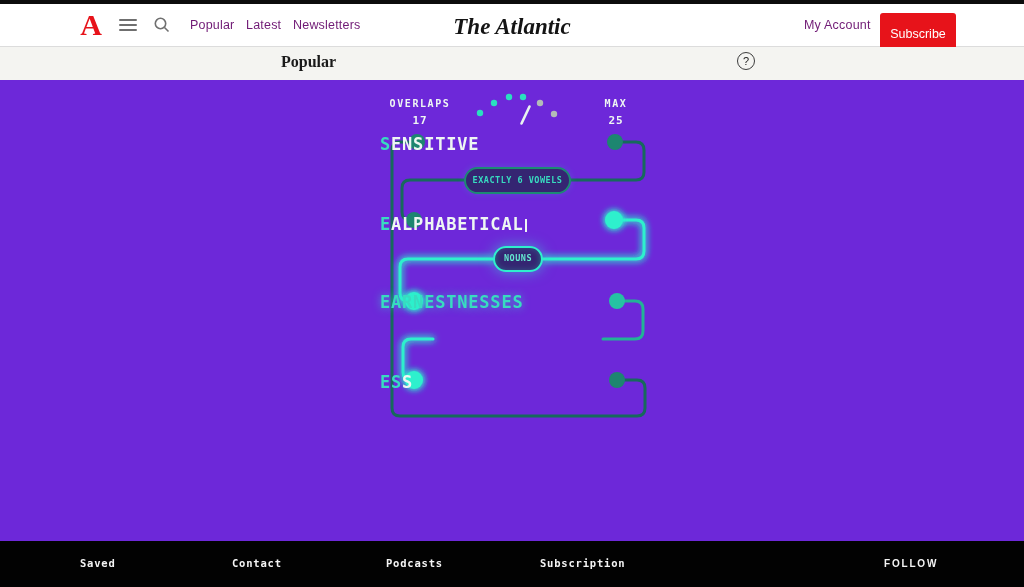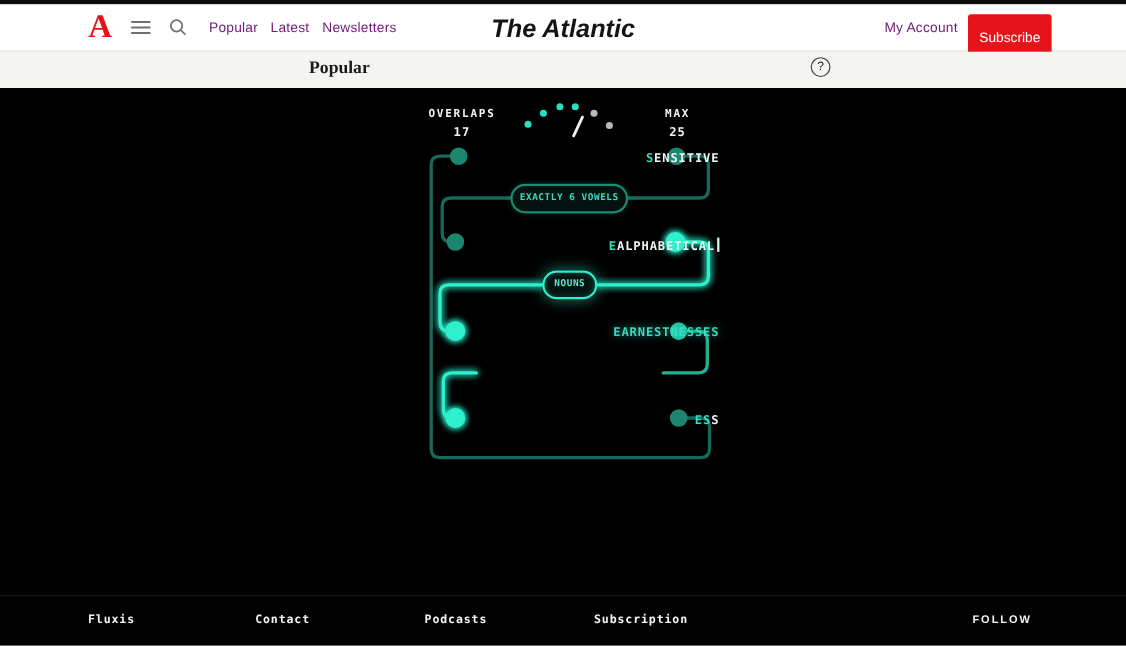--- a/index.html
+++ b/index.html
@@ -17,51 +17,51 @@
             font-size:30px; line-height:34px; color:#e7131a; text-align:center;
             cursor:pointer; }
   .menu-btn { position:absolute; left:119px; top:14px; width:18px; height:14px;
               display:flex; flex-direction:column; justify-content:space-between;
               padding:1px 0; cursor:pointer; }
   .menu-btn span { display:block; height:2px; background:#6f6f6f; border-radius:1px; }
   .search-btn { position:absolute; left:153px; top:12px; width:18px; height:18px; cursor:pointer; }
   .nav-link { position:absolute; top:0; height:43px; line-height:43px;
               font-size:12.5px; color:#701a75; letter-spacing:.2px; cursor:pointer; }
   .brand { position:absolute; left:0; right:0; top:0; height:47px; line-height:45px;
-           text-align:center; font-family:Liberation Sans, sans-serif;
+           text-align:center; font-family:Liberation Serif, serif;
            font-style:italic; font-weight:bold; font-size:23px; color:#141414; }
   .subscribe-btn { position:absolute; left:880px; top:9px; width:76px; height:42px;
                    background:#e7131a; color:#fff; border:none; border-radius:3px;
                    font-size:12.5px; font-family:"Liberation Sans", sans-serif;
                    cursor:pointer; }
 
   
   .subheader { position:relative; height:33px; background:#f4f4f1; }
   .game-title { position:absolute; left:281px; top:6px;
                 font-family:"Liberation Serif", serif; font-weight:bold;
                 font-size:16px; color:#1a1a1a; }
   .help-btn { position:absolute; left:737px; top:5px; width:18px; height:18px;
               border:1.5px solid #3c3c3c; border-radius:50%; background:transparent;
               font-size:11px; line-height:15px; text-align:center; color:#222;
               font-family:"Liberation Sans", sans-serif; cursor:pointer; }
 
   
-  .game-area { position:relative; height:461px; background:#000000; overflow:hidden; }
+  .game-area { position:relative; height:461px; background:#6d28d9; overflow:hidden; }
   .mono { font-family:"DejaVu Sans Mono","Liberation Mono",monospace; font-weight:bold; }
 
   .stat { position:absolute; width:100px; text-align:center; color:#eef6f3; }
   .stat .lbl { font-size:10px; letter-spacing:1.6px; }
   .stat .val { font-size:11px; letter-spacing:1px; margin-top:5px; }
   .stat-overlaps { left:370px; top:18px; }
   .stat-max { left:566px; top:18px; }
 
   .board-svg { position:absolute; left:0; top:0; width:1024px; height:461px; }
 
-  .word-row { position:absolute; left:380px; width:274px; text-align:right;
-              font-size:11px; letter-spacing:.8px; height:16px; line-height:16px;
+  .word-row { position:absolute; left:380px; width:274px; text-align:left;
+              font-size:17px; letter-spacing:.8px; height:16px; line-height:16px;
               cursor:text; }
   .word-row .hl { color:#38dcc0; }
   .word-row .rest { color:#eef6f3; }
   .word-row.glow-text .hl { text-shadow:0 0 9px rgba(46,240,205,.65); }
   .r1 { top:56px; } .r2 { top:136px; } .r3 { top:214px; } .r4 { top:294px; }
   .caret { display:inline-block; width:2px; height:13px; background:#eef6f3;
            vertical-align:-2px; margin-left:2px; }
 
   .pill { position:absolute; border-radius:14px; text-align:center;
           font-size:8.5px; letter-spacing:.5px; color:#38dcc0;
@@ -180,18 +180,18 @@
   </div>
   <div class="word-row mono r4">
     <span class="hl">ES</span><span class="rest">S</span>
   </div>
 
   <div class="pill pill-dim pill-vowels mono">EXACTLY 6 VOWELS</div>
   <div class="pill pill-bright pill-nouns mono">NOUNS</div>
 </div>
 
 <div class="footer">
-  <span class="footer-link" style="left:80px">Fluxis</span>
+  <span class="footer-link" style="left:80px">Saved</span>
   <span class="footer-link" style="left:232px">Contact</span>
   <span class="footer-link" style="left:386px">Podcasts</span>
   <span class="footer-link" style="left:540px">Subscription</span>
   <span class="follow">FOLLOW</span>
 </div>
 
 </body></html>

